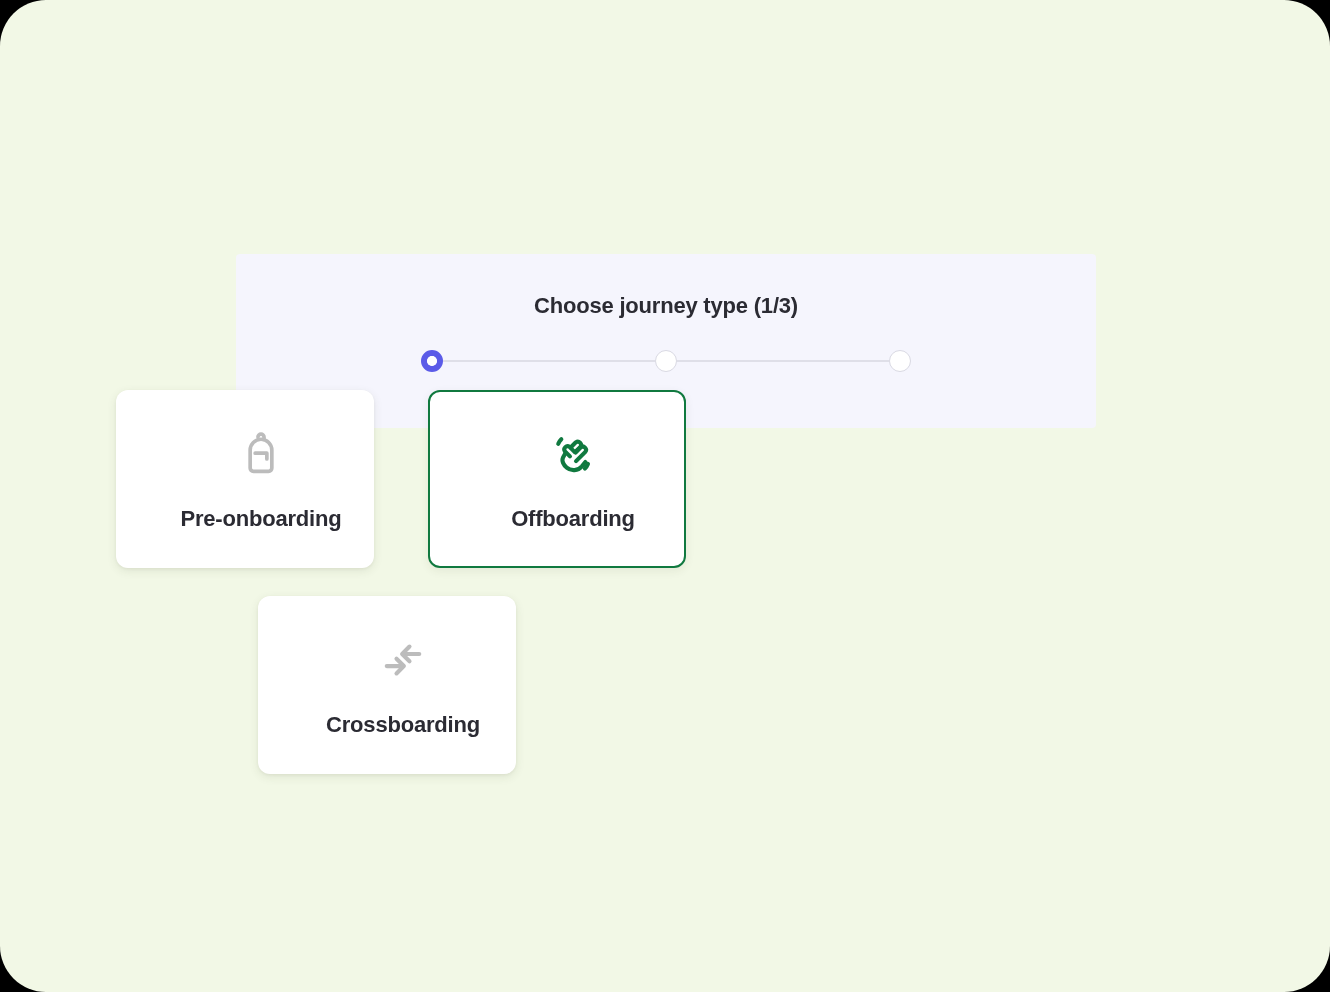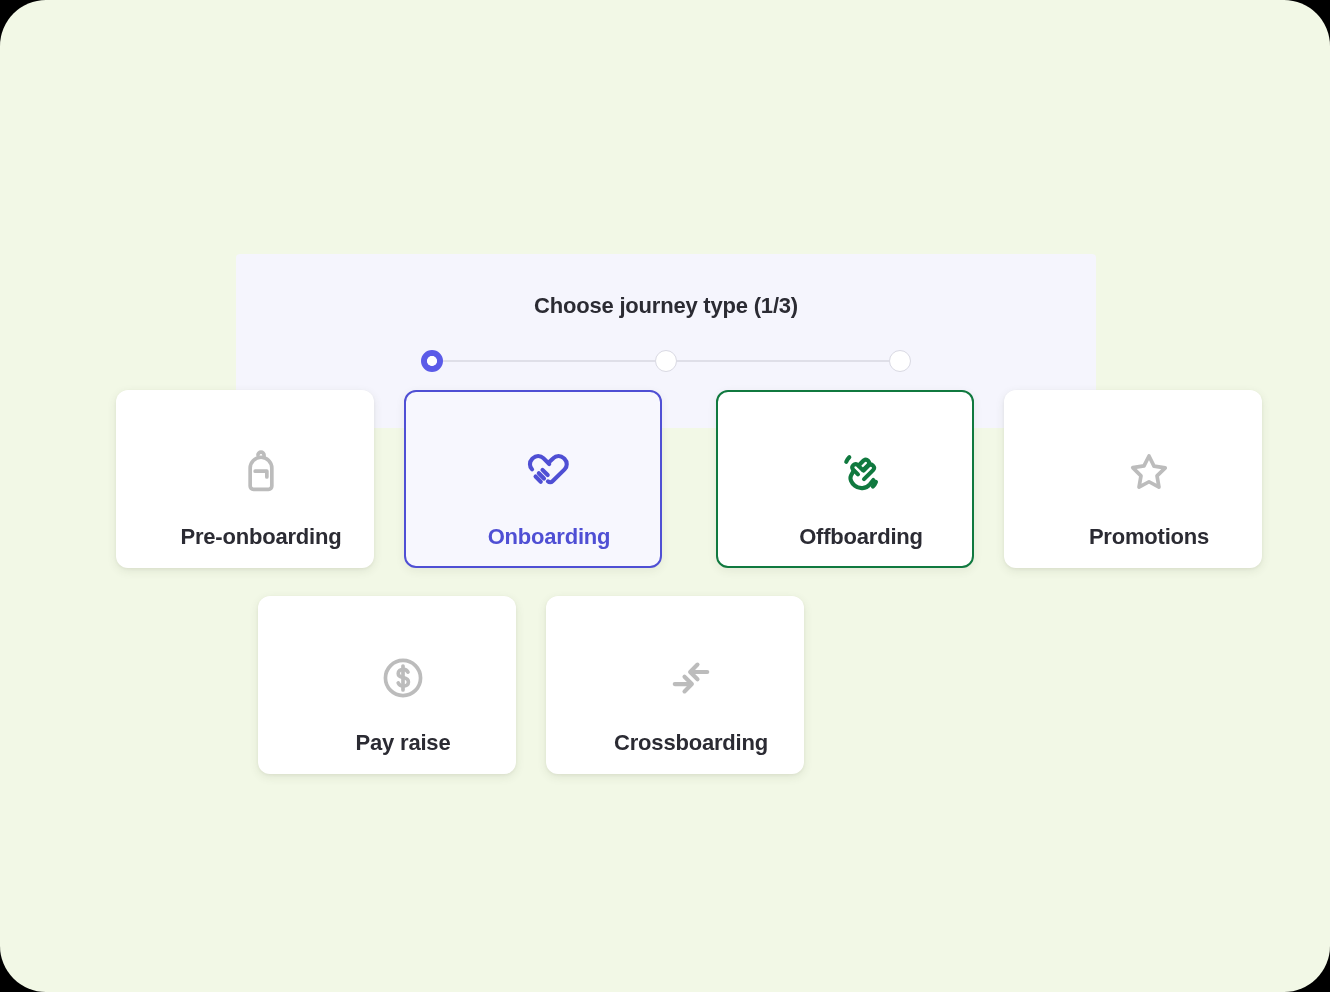--- a/index.html
+++ b/index.html
@@ -99,21 +99,21 @@
     width: 258px;
     height: 178px;
     box-sizing: border-box;
     background: #ffffff;
     border: 2px solid transparent;
     border-radius: 12px;
     box-shadow: 0 3px 10px rgba(60, 70, 40, 0.10), 0 1px 3px rgba(60, 70, 40, 0.06);
     display: flex;
     flex-direction: column;
     align-items: center;
-    justify-content: center;
+    justify-content: flex-start;
     padding-top: 34px;
     position: relative;
     padding-left: 32px;
   }
   .card.selected-blue {
     background: #f7f7fe;
     border-color: #4f4fd4;
     box-shadow: 0 3px 10px rgba(60, 70, 40, 0.08);
   }
   .card.selected-green {
@@ -165,70 +165,40 @@
       <div class="card-icon">
         <svg width="52" height="52" viewBox="0 0 24 24" fill="none" stroke="#bcbcbc" stroke-width="1.7" stroke-linecap="round" stroke-linejoin="round">
           <path d="M10.6 4.2a1.4 1.4 0 0 1 2.8 0v1.1"></path>
           <path d="M7 10.2a5 5 0 0 1 10 0v8.3a1.5 1.5 0 0 1-1.5 1.5h-7A1.5 1.5 0 0 1 7 18.5z"></path>
           <path d="M9.3 11.6h5.4v2.7"></path>
         </svg>
       </div>
       <div class="card-label">Pre-onboarding</div>
     </div>
 
-    <div class="card selected-blue">
-      <div class="card-icon">
-        <svg width="52" height="52" viewBox="0 0 24 24" fill="none" stroke="#4f4fd4" stroke-width="1.9" stroke-linecap="round" stroke-linejoin="round">
-          <path d="M12.1 7.4 14 5.6a3.4 3.4 0 0 1 4.8 0l.4.4a3.4 3.4 0 0 1 0 4.8l-5.6 5.5a1.5 1.5 0 0 1-2.1 0"></path>
-          <path d="M4.2 10.8a3.4 3.4 0 0 1 0-4.8l.4-.4a3.4 3.4 0 0 1 4.8 0l2.7 2.7"></path>
-          <path d="m7.3 12.6 2.4 2.4"></path>
-          <path d="m5.8 14.1 2.4 2.4"></path>
-          <path d="m9 11 2.4 2.4"></path>
-        </svg>
-      </div>
-      <div class="card-label">Onboarding</div>
-    </div>
 
     <div class="card selected-green">
       <div class="card-icon">
         <svg width="52" height="52" viewBox="0 0 24 24" fill="none" stroke="#10793f" stroke-width="1.9" stroke-linecap="round" stroke-linejoin="round">
           <path d="M10.6 13.1 8.3 10.8a1.5 1.5 0 0 1 2.1-2.1l2.3 2.3"></path>
           <path d="m10.9 9 2.4-2.4a1.5 1.5 0 0 1 2.1 2.1l-2.4 2.4"></path>
           <path d="m13.2 11.3 2.4-2.4a1.5 1.5 0 0 1 2.1 2.1l-4.3 4.3"></path>
           <path d="M8.6 11.4 7.4 13.6c-.8 1.5.3 3.6 1.7 4.7a5 5 0 0 0 7-.6l1.6-2"></path>
           <path d="M6.6 5.2a6 6 0 0 0-1.4 2.1"></path>
           <path d="M18.9 16.6a6 6 0 0 1-1.4 2.1"></path>
         </svg>
       </div>
       <div class="card-label">Offboarding</div>
     </div>
 
-    <div class="card">
-      <div class="card-icon">
-        <svg width="52" height="52" viewBox="0 0 24 24" fill="none" stroke="#bcbcbc" stroke-width="1.7" stroke-linecap="round" stroke-linejoin="round">
-          <path d="M12 4.6l2.3 4.7 5.2.8-3.8 3.7.9 5.2-4.6-2.5-4.6 2.5.9-5.2L4.5 10l5.2-.8z"></path>
-        </svg>
-      </div>
-      <div class="card-label">Promotions</div>
-    </div>
 
   </div>
 
   <div class="row row-2">
 
-    <div class="card">
-      <div class="card-icon">
-        <svg width="52" height="52" viewBox="0 0 24 24" fill="none" stroke="#bcbcbc" stroke-width="1.7" stroke-linecap="round" stroke-linejoin="round">
-          <circle cx="12" cy="12" r="8.1"></circle>
-          <path d="M14.3 9.3a2.3 2.3 0 0 0-2.2-1.3c-1.3 0-2.3.8-2.3 1.9s.9 1.6 2.3 1.9 2.4.8 2.4 2-1 1.9-2.4 1.9a2.4 2.4 0 0 1-2.3-1.4"></path>
-          <path d="M12 6.5v11"></path>
-        </svg>
-      </div>
-      <div class="card-label">Pay raise</div>
-    </div>
 
     <div class="card">
       <div class="card-icon">
         <svg width="52" height="52" viewBox="0 0 24 24" fill="none" stroke="#bcbcbc" stroke-width="1.9" stroke-linecap="round" stroke-linejoin="round">
           <path d="M19.5 9.2h-7.1"></path>
           <path d="m15 5.8-3.4 3.4L15 12.6"></path>
           <path d="M4.5 14.8h7.1"></path>
           <path d="m9 11.4 3.4 3.4L9 18.2"></path>
         </svg>
       </div>

